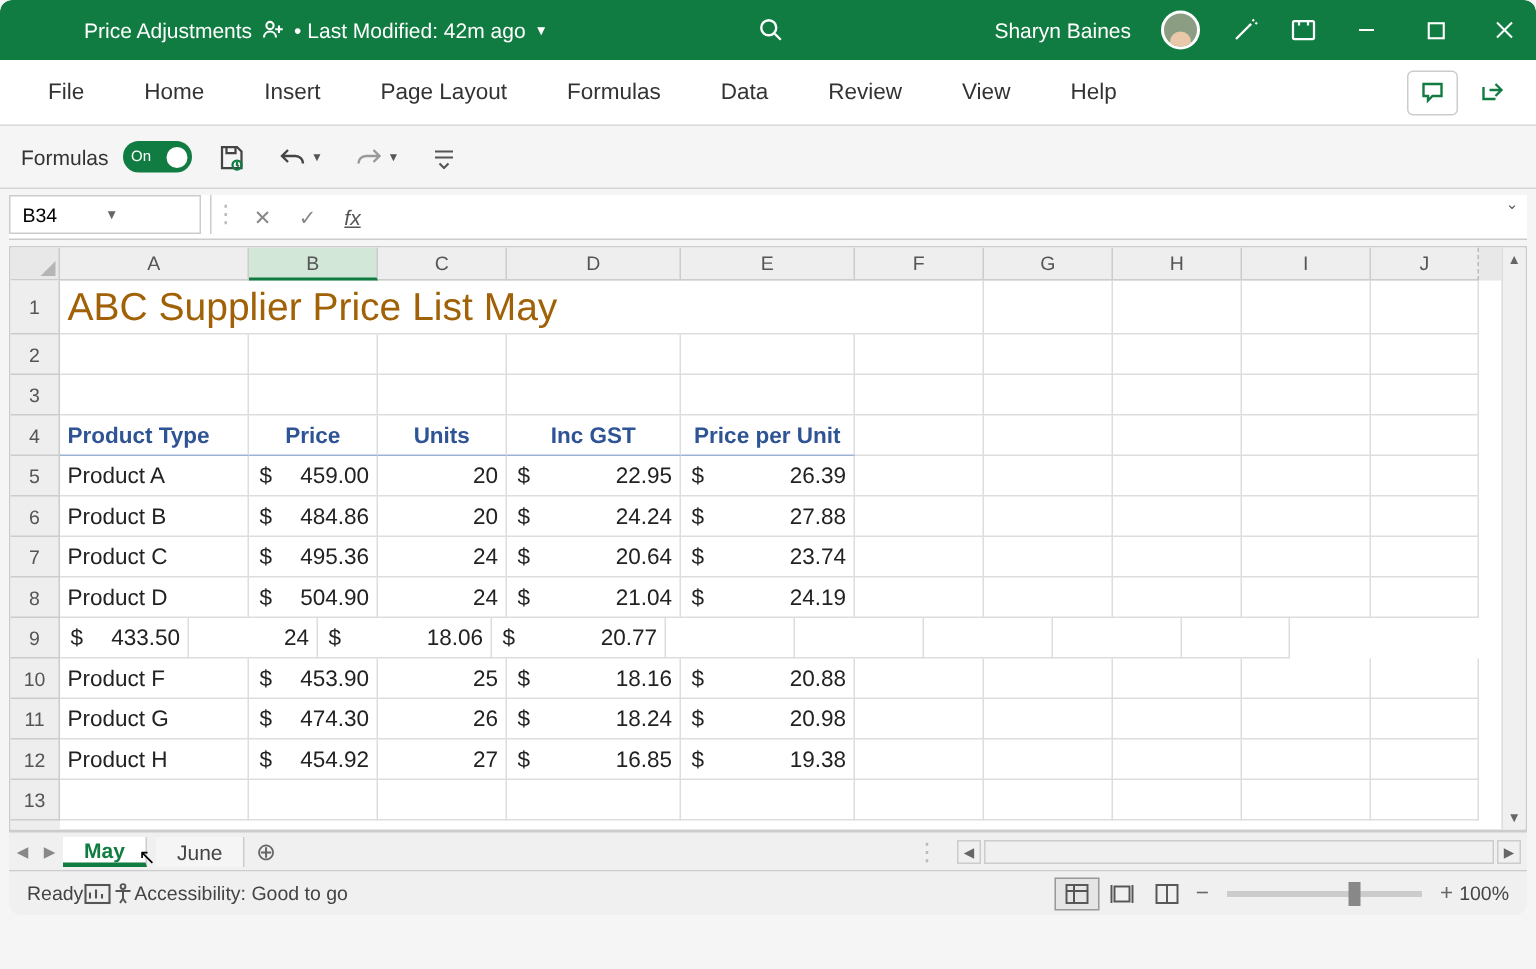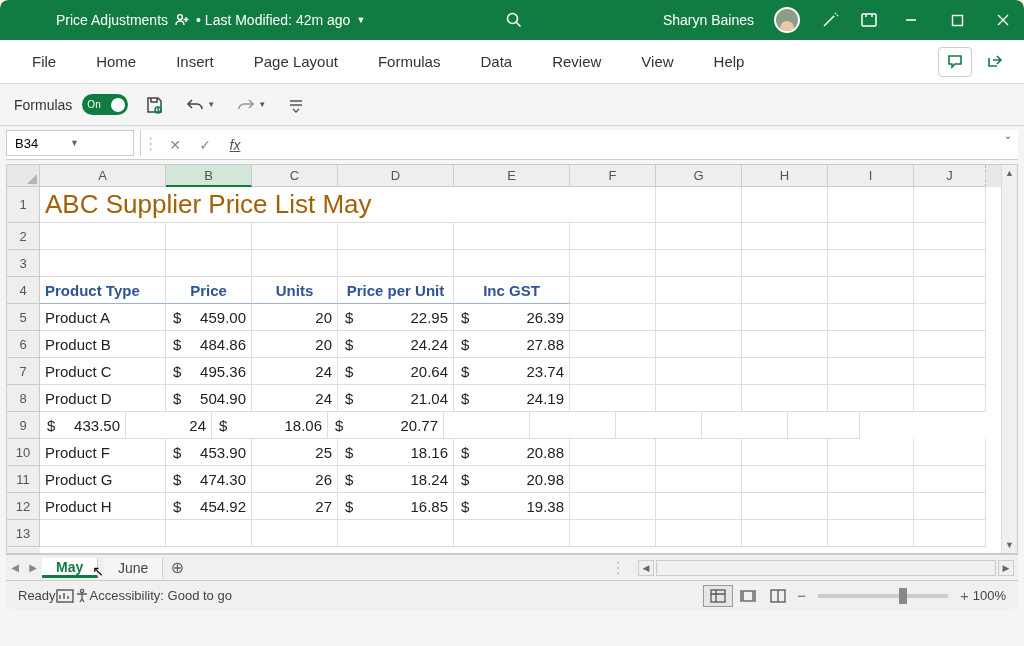--- a/index.html
+++ b/index.html
@@ -284,22 +284,22 @@
         <div class="cell cwF"></div>
         <div class="cell cwG"></div>
         <div class="cell cwH"></div>
         <div class="cell cwI"></div>
         <div class="cell cwJ"></div>
       </div>
       <div class="row">
         <div class="cell cwA hdr left">Product Type</div>
         <div class="cell cwB hdr">Price</div>
         <div class="cell cwC hdr">Units</div>
+        <div class="cell cwE hdr">Inc GST</div>
         <div class="cell cwD hdr">Price per Unit</div>
-        <div class="cell cwE hdr">Inc GST</div>
         <div class="cell cwF"></div>
         <div class="cell cwG"></div>
         <div class="cell cwH"></div>
         <div class="cell cwI"></div>
         <div class="cell cwJ"></div>
       </div>
       <div class="row">
         <div class="cell cwA">Product A</div>
         <div class="cell cwB money">
           <span class="d">$</span>

